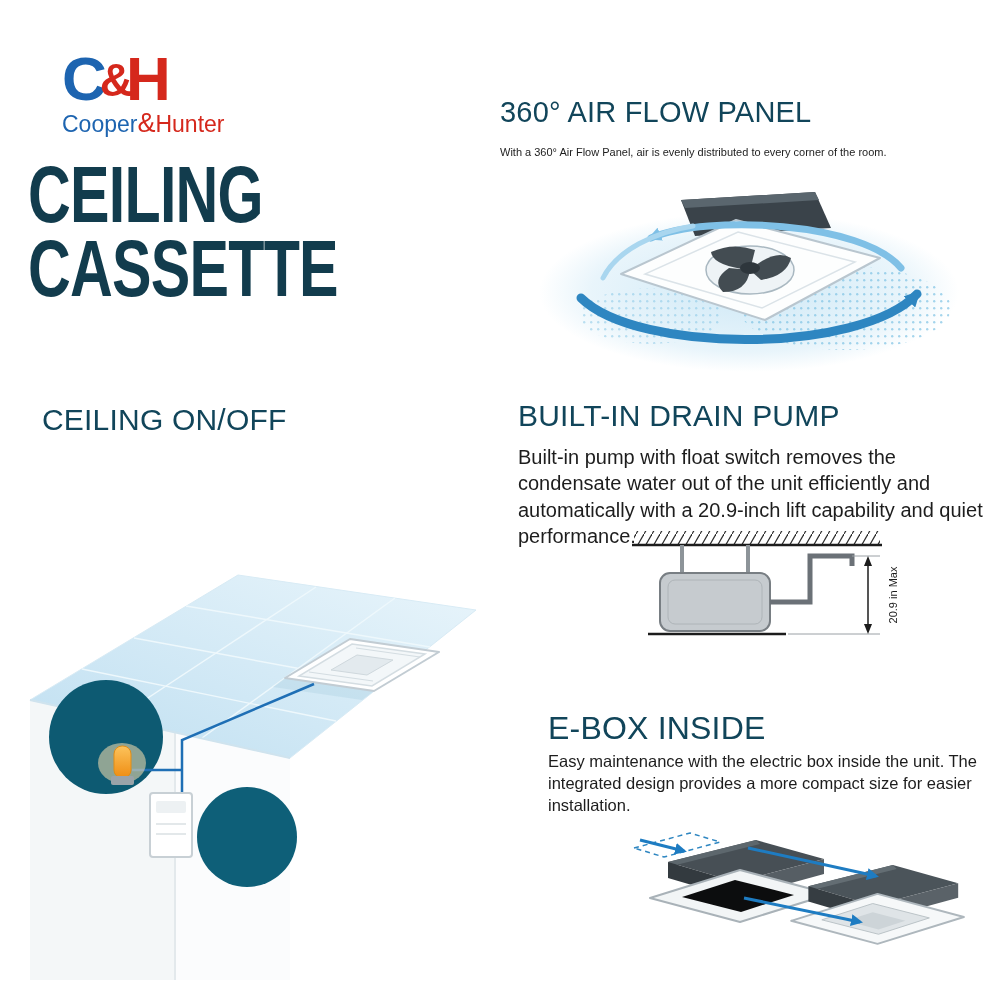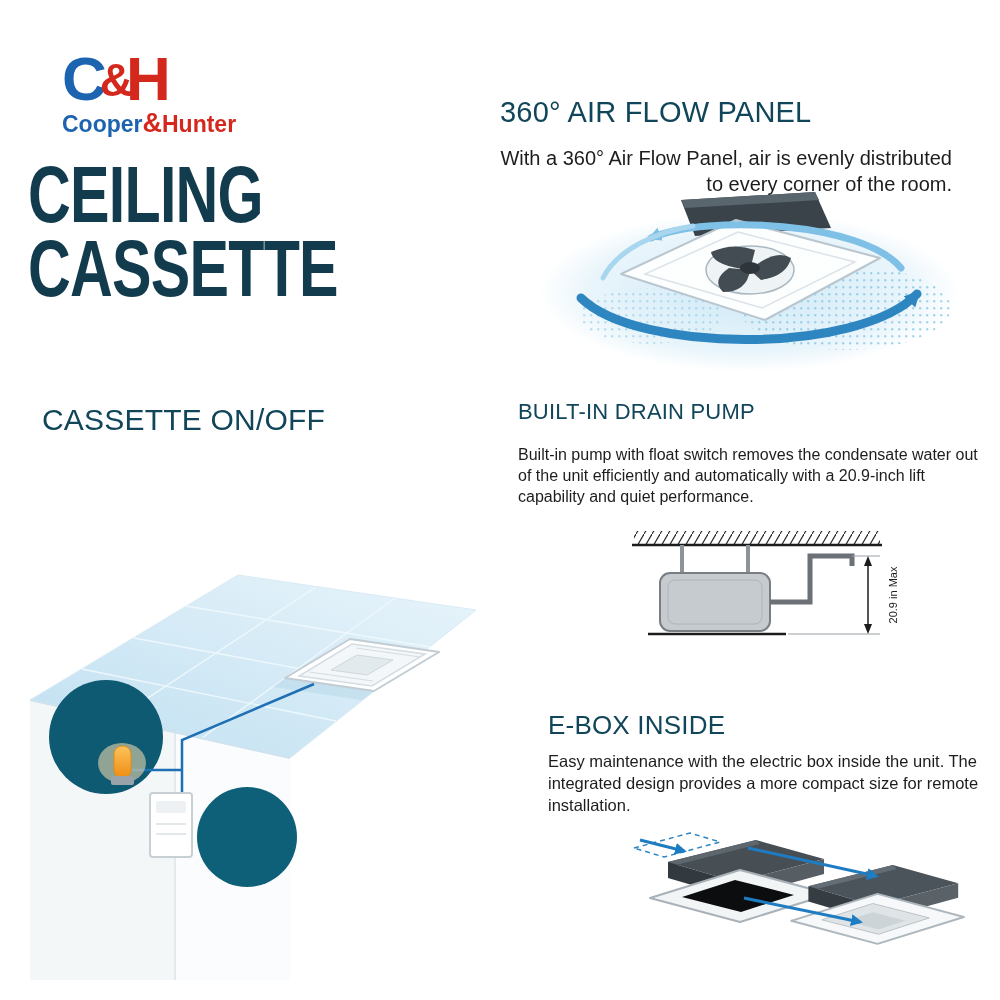--- a/index.html
+++ b/index.html
@@ -5,39 +5,39 @@
   html,body{margin:0;padding:0;background:#ffffff;font-family:"Liberation Sans",sans-serif;}
   .canvas{position:relative;width:1000px;height:1000px;background:#ffffff;overflow:hidden;}
   .abs{position:absolute;}
 
   
   .logo{left:62px;top:48px;}
   .logo-big{font-weight:700;font-size:62px;line-height:1;letter-spacing:-2px;}
   .logo-c{color:#1d64b0;}
   .logo-amp{color:#d5281c;font-size:46px;margin:0 -5px;position:relative;top:-4px;}
   .logo-h{color:#d5281c;}
-  .logo-sub{font-size:23px;font-weight:700;margin-top:-2px;letter-spacing:0px;}
+  .logo-sub{font-size:23px;font-weight:400;margin-top:-2px;letter-spacing:0px;}
   .sub-cooper{color:#1d64b0;}
   .sub-amp{color:#d5281c;font-size:27px;}
   .sub-hunter{color:#d5281c;}
 
   
   .main-title{left:28px;top:158px;color:#123c4d;font-weight:700;font-size:80px;line-height:0.92;
     transform:scaleX(0.74);transform-origin:left top;letter-spacing:-1px;white-space:nowrap;}
 
   
   .sec-head{color:#11455a;font-weight:400;letter-spacing:0.2px;}
   .airflow-head{left:500px;top:96px;font-size:29px;}
   .ports-head{left:42px;top:402px;font-size:30px;line-height:1.23;}
-  .drain-head{left:518px;top:399px;font-size:22px;}
-  .ebox-head{left:548px;top:710px;font-size:26px;}
-
-  
-  .body-copy{color:#1d1d1d;font-size:16px;line-height:1.32;}
-  .airflow-body{left:500px;top:145px;width:452px;font-size:20px;text-align:right;}
+  .drain-head{left:518px;top:399px;font-size:30px;}
+  .ebox-head{left:548px;top:710px;font-size:32px;}
+
+  
+  .body-copy{color:#1d1d1d;font-size:20px;line-height:1.32;}
+  .airflow-body{left:500px;top:145px;width:452px;font-size:11px;}
   .ports-body{left:42px;top:486px;width:452px;}
   .ports-body p{margin:0;}
   .drain-body{left:518px;top:444px;width:468px;}
   .ebox-body{left:548px;top:751px;width:432px;font-size:16.5px;}
 
   svg text{font-family:"Liberation Sans",sans-serif;}
 </style>
 </head>
 <body>
 
@@ -92,21 +92,21 @@
       <ellipse cx="217" cy="88" rx="10" ry="6" fill="#2e363c"></ellipse>
     </g>
     <g fill="none" stroke-linecap="round">
       <path d="M48,118 C 105,174 327,174 384,114" stroke="#2e86c1" stroke-width="9" marker-end="url(#af-ah)"></path>
       <path d="M368,88 C 330,42 175,34 118,58" stroke="#7fc0e6" stroke-width="7" marker-end="url(#af-ah2)"></path>
       <path d="M70,98 C 84,70 122,52 160,46" stroke="#a9d6ef" stroke-width="5"></path>
     </g>
   </svg>
 
   <div class="abs sec-head ports-head">
-    <div>CASSETTE ON/OFF</div>
+    <div>CEILING ON/OFF</div>
   </div>
 
   <svg class="abs" style="left:22px;top:560px;" width="460" height="420" viewBox="0 0 460 420">
     <defs>
       <linearGradient id="room-ceil" x1="1" y1="0" x2="0" y2="1">
         <stop offset="0%" stop-color="#e9f5fb"></stop>
         <stop offset="100%" stop-color="#bfdff1"></stop>
       </linearGradient>
       <linearGradient id="lampG" x1="0" y1="0" x2="0" y2="1">
         <stop offset="0%" stop-color="#fcc35c"></stop>
@@ -165,21 +165,21 @@
       <line x1="240" y1="36" x2="268" y2="36" stroke="#9aa0a5" stroke-width="1"></line>
       <line x1="176" y1="114" x2="268" y2="114" stroke="#9aa0a5" stroke-width="1"></line>
       <line x1="256" y1="45" x2="256" y2="105" stroke="#1c1c1c" stroke-width="1.5"></line>
       <polygon points="256,36 252,46 260,46" fill="#1c1c1c"></polygon>
       <polygon points="256,114 252,104 260,104" fill="#1c1c1c"></polygon>
       <text transform="rotate(-90 285 75)" x="285" y="75" font-size="11" fill="#1c1c1c" text-anchor="middle">20.9 in Max</text>
     </g>
   </svg>
 
   <div class="abs sec-head ebox-head">E-BOX INSIDE</div>
-  <div class="abs body-copy ebox-body">Easy maintenance with the electric box inside the unit. The integrated design provides a more compact size for remote installation.</div>
+  <div class="abs body-copy ebox-body">Easy maintenance with the electric box inside the unit. The integrated design provides a more compact size for easier installation.</div>
 
   <svg class="abs" style="left:628px;top:818px;" width="350" height="160" viewBox="0 0 350 160">
     <defs>
       <marker id="eb-ah" markerUnits="userSpaceOnUse" markerWidth="12" markerHeight="12" refX="9" refY="6" orient="auto">
         <path d="M0,0 L12,6 L0,12 Z" fill="#1e7cc2"></path>
       </marker>
     </defs>
     <polygon points="6,30 62,15 92,24 36,39" fill="none" stroke="#2e86c1" stroke-width="1.5" stroke-dasharray="5 4"></polygon>
     <g>
       <polygon points="40,44 128,22 196,41 108,64" fill="#474f55"></polygon>

